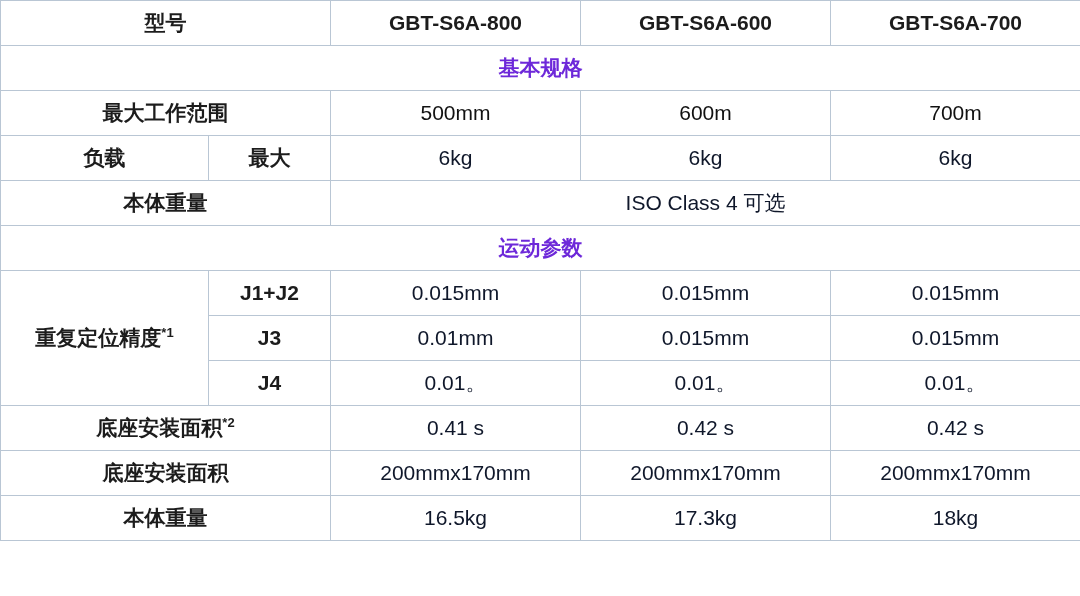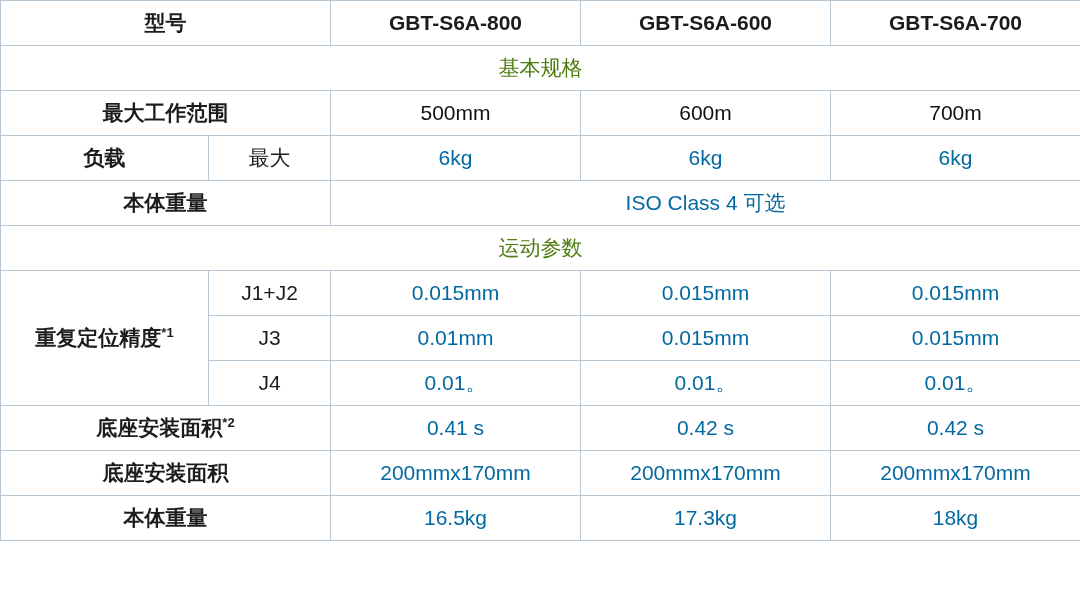--- a/index.html
+++ b/index.html
@@ -36,36 +36,36 @@
   col.c3 { width: 250px; }
   col.c4 { width: 250px; }
 
   .header-cell {
     font-weight: bold;
     font-size: 23px;
     height: 56px;
   }
   .section-cell {
     background: #c6d8ea;
-    font-weight: normal;
+    font-weight: bold;
     font-size: 23px;
     height: 46px;
-    color: #4d7c0f;
+    color: #6d28d9;
   }
   .label-cell {
     font-weight: bold;
     font-size: 22px;
   }
   .sublabel-cell {
-    font-weight: normal;
+    font-weight: bold;
     font-size: 22px;
   }
   .value-cell {
     font-size: 21px;
-    color: #0369a1;
+    color: #0f172a;
   }
   .value-strong {
     font-weight: normal;
     font-size: 24px;
     color: #111111;
   }
   .tall {
     height: 56px;
   }
   .tall-lg {

